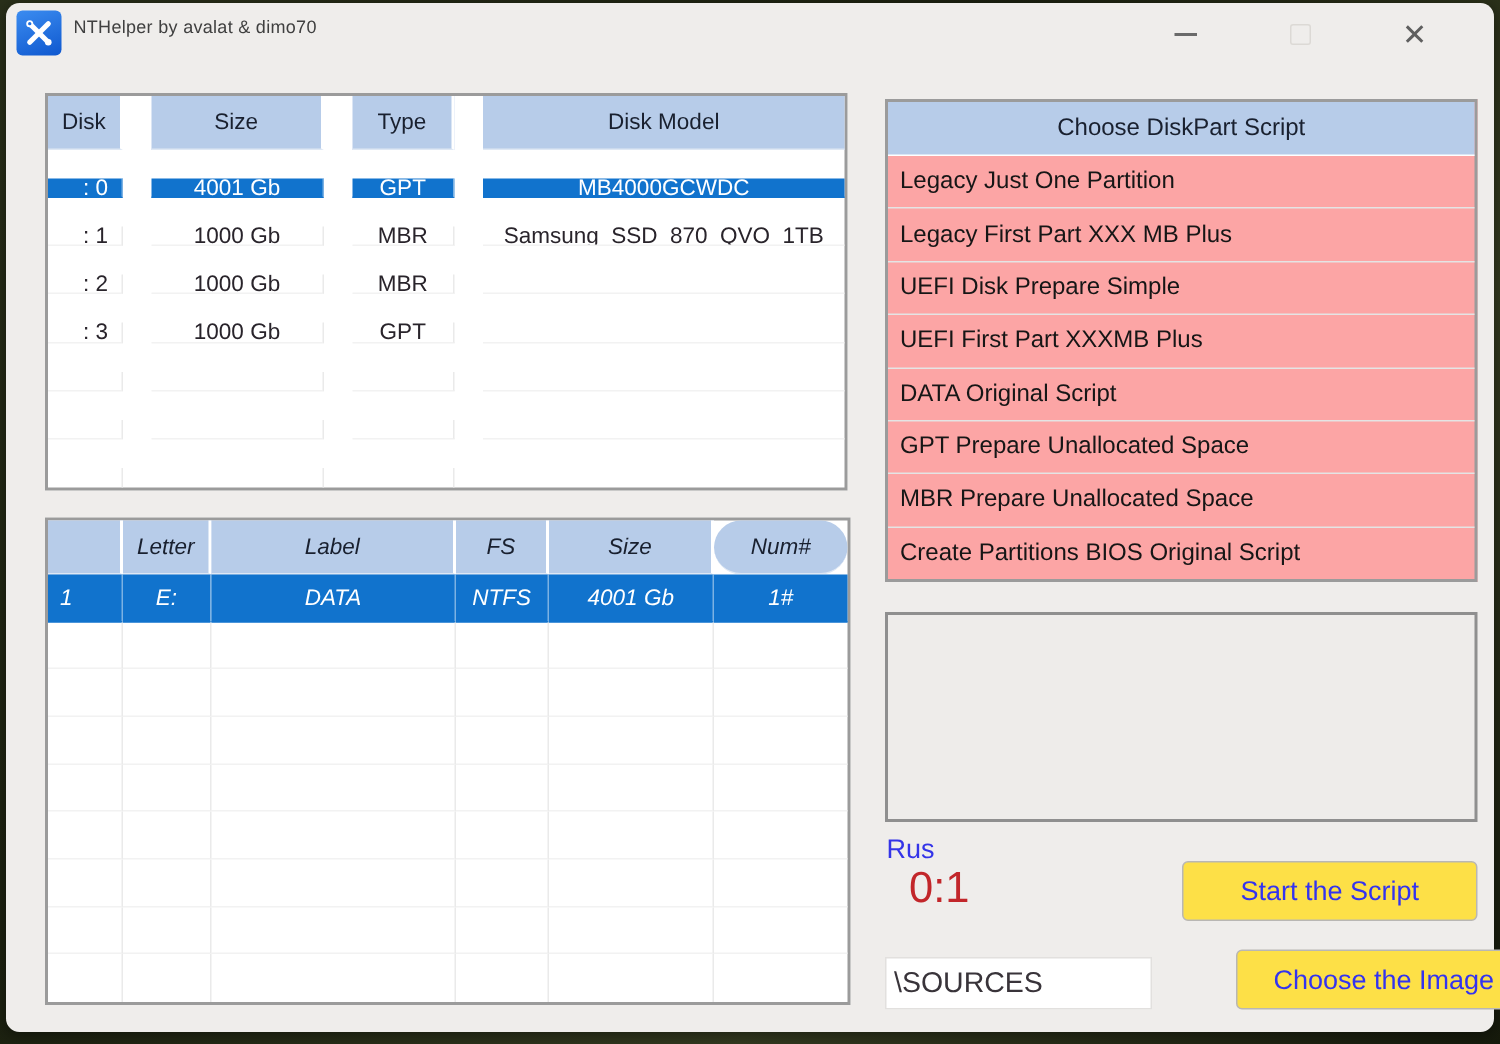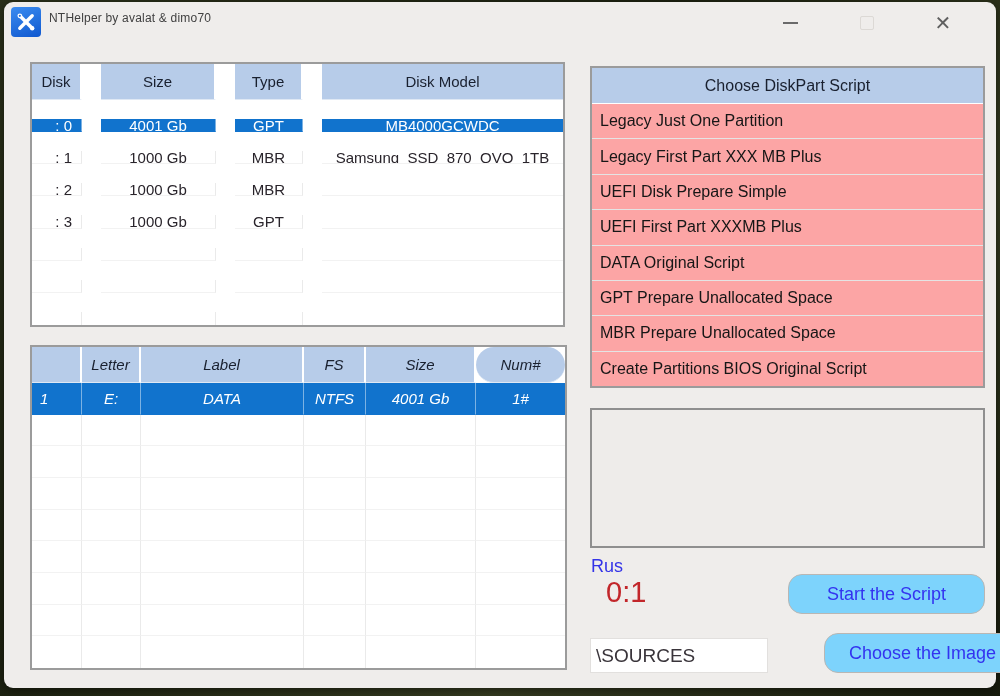--- a/index.html
+++ b/index.html
@@ -48,22 +48,22 @@
   .preview-box { position:absolute; left:586px; top:406px; width:395px; height:140px;
                  background:#eeecea; border:2px solid #8f8f8f; }
 
   .lang-label { position:absolute; left:587px; top:554px; font-size:18px; font-weight:normal; color:#3434e8; }
   .counter    { position:absolute; left:586px; top:574px; font-size:29px; color:#c2262a;margin-left:16px; }
 
   .path-input { position:absolute; left:586px; top:636px; width:178px; height:35px; background:#fff;
                 border:1px solid #e2e0de; font-family:"Liberation Sans",sans-serif;
                 font-size:19px; color:#39343a; padding:0 0 0 5px; outline:none; }
 
-  .action-btn { position:absolute; left:784px; width:197px; height:40px; background:#7dd3fc;
-                border:1px solid #b9b7b4; border-radius:14px; color:#3333f0; font-size:18px;
+  .action-btn { position:absolute; left:784px; width:197px; height:40px; background:#fde047;
+                border:1px solid #b9b7b4; border-radius:4px; color:#3333f0; font-size:18px;
                 font-family:"Liberation Sans",sans-serif; display:flex; align-items:center; justify-content:center;
                 cursor:pointer; }
   .btn-start  { top:572px; }
   .btn-choose { top:631px;margin-left:36px; }
 </style>
 </head>
 <body>
 
 <div class="desktop">
   <div class="window">

